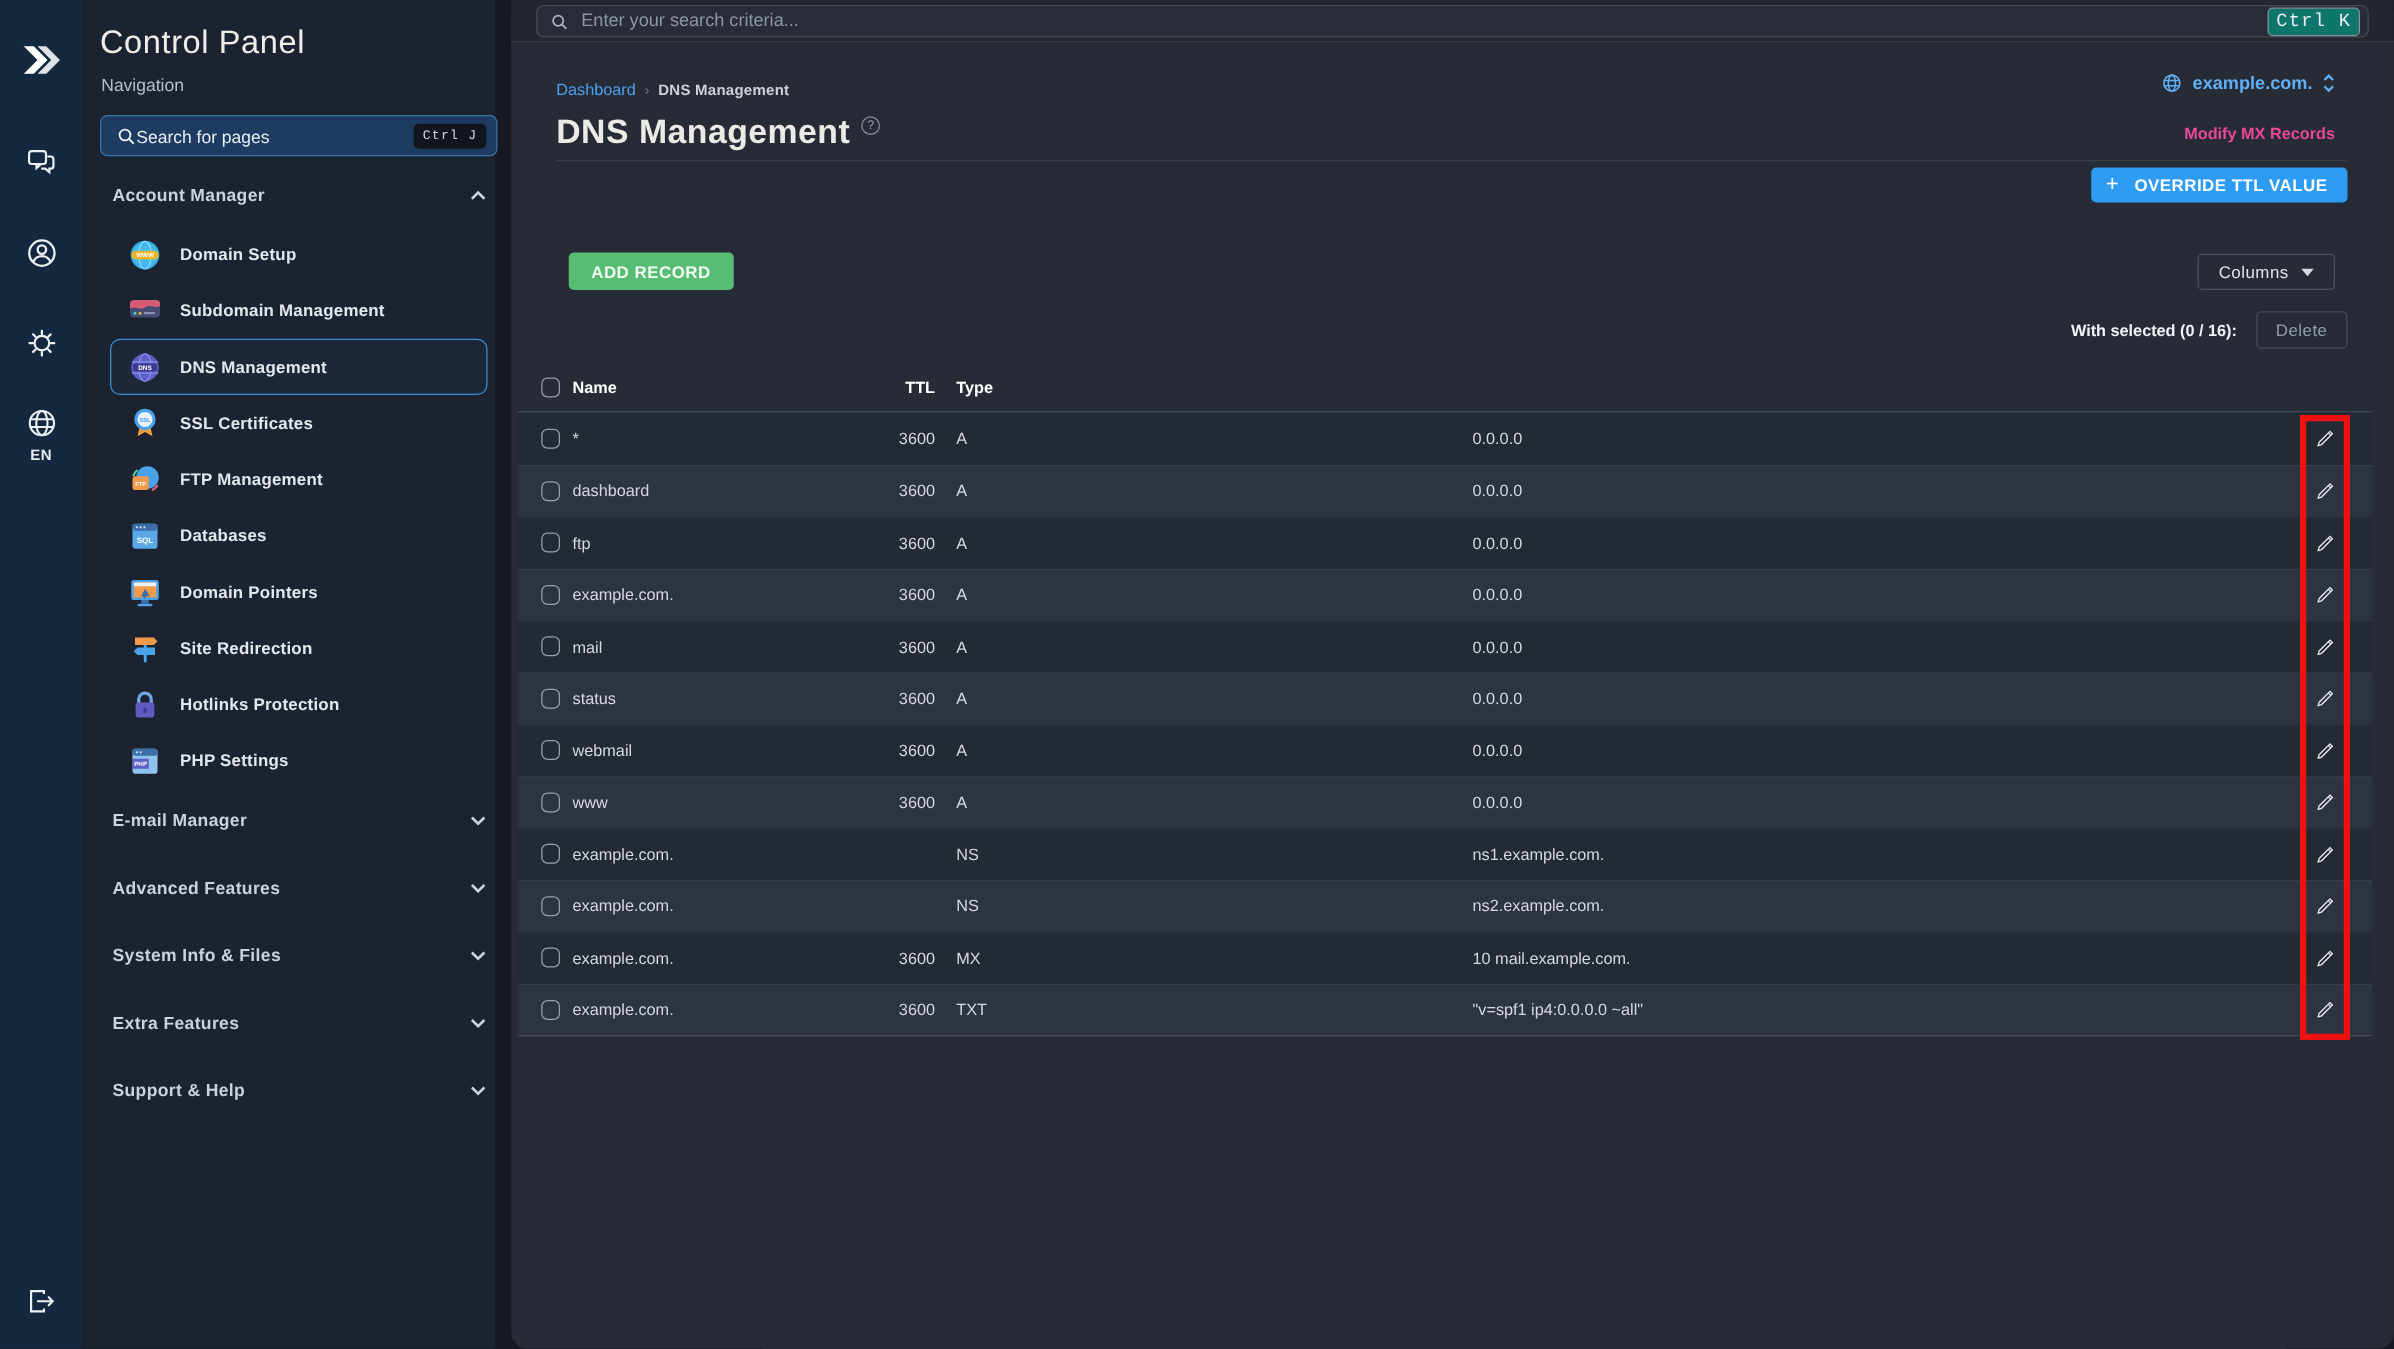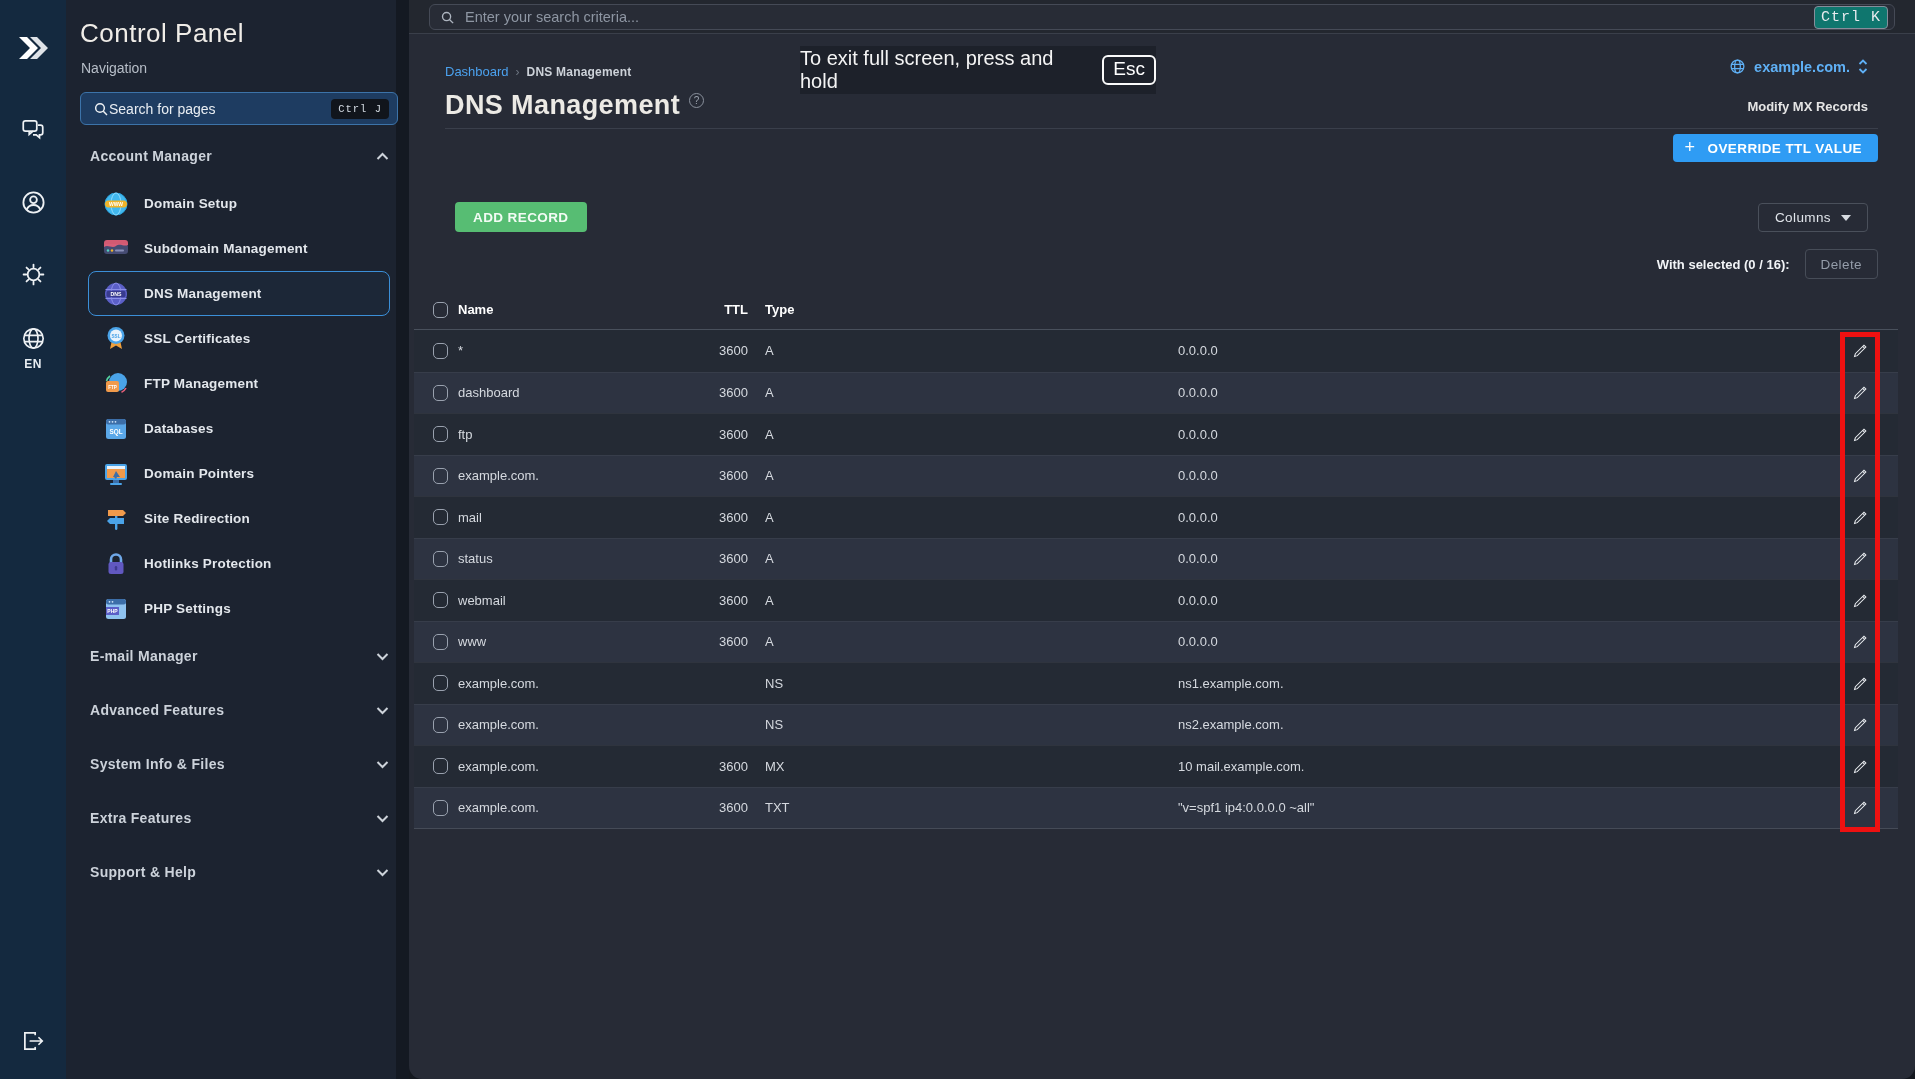--- a/index.html
+++ b/index.html
@@ -42,21 +42,21 @@
   .crumbs { position:absolute; left:36px; top:64px; font-size:13px; display:flex; align-items:center; gap:7px; }
   .crumbs .link { color:#4ba1ee; cursor:pointer; }
   .crumbs .sep { color:#6d7581; font-size:12px; }
   .crumbs .cur { color:#cdd2d9; font-weight:700; font-size:12px; letter-spacing:.2px; }
 
   .title-row { position:absolute; left:36px; top:90px; display:flex; align-items:flex-start; gap:9px; }
   .pg-title { font-size:27px; font-weight:600; color:#eceae5; letter-spacing:.4px; }
   .q-ic { margin-top:3px; width:15px; height:15px; border:1px solid #8a919d; border-radius:50%; color:#9aa1ac; font-size:10px; display:flex; align-items:center; justify-content:center; }
 
   .domain-sel { position:absolute; right:47px; top:58px; display:flex; align-items:center; gap:8px; color:#5fb0f5; font-size:14.5px; font-weight:700; cursor:pointer; }
-  .modify-link { position:absolute; right:47px; top:99px; color:#e5e5e5; font-size:13px; font-weight:700; cursor:pointer; }
+  .modify-link { position:absolute; right:47px; top:99px; color:#ec4899; font-size:13px; font-weight:700; cursor:pointer; }
   .divider { position:absolute; left:36px; right:37px; top:128px; height:1px; background:#3a3f4b; }
 
   .btn { display:flex; align-items:center; justify-content:center; border-radius:4px; font-weight:700; letter-spacing:.4px; cursor:pointer; }
   .btn-override { position:absolute; right:37px; top:134px; height:28px; padding:0 16px 0 12px; background:#2f9cf4; color:#fff; font-size:13.5px; }
   .btn-override .plus { font-size:18px; font-weight:400; margin-right:12px; margin-top:-2px; }
   .btn-add { position:absolute; left:46px; top:202px; height:30px; padding:0 18px; background:#57bd73; color:#f2fbf4; font-size:13.5px; }
   .btn-columns { position:absolute; right:47px; top:203px; height:29px; padding:0 16px; background:transparent; border:1px solid #4a505b; color:#e0e4ea; font-size:13.5px; font-weight:400; gap:10px; }
   .caret { width:0; height:0; border-left:5px solid transparent; border-right:5px solid transparent; border-top:6px solid #d7dbe1; }
 
   .withsel { position:absolute; right:37px; top:249px; display:flex; align-items:center; gap:15px; }
@@ -289,24 +289,20 @@
       <div class="topsearch">
         <svg width="15" height="15" viewBox="0 0 24 24" fill="none" stroke="#aeb5c0" stroke-width="2.2">
           <circle cx="10.5" cy="10.5" r="6.5"></circle>
             <path d="M15.5 15.5L21 21"></path>
         </svg>
         <span class="ph">Enter your search criteria...</span>
         <span class="kbd2">Ctrl K</span>
       </div>
     </div>
 
-    <div class="toast">
-      <span>To exit full screen, press and hold</span>
-      <span class="esckey">Esc</span>
-    </div>
 
     <div class="crumbs">
       <span class="link">Dashboard</span>
       <span class="sep">›</span>
       <span class="cur">DNS Management</span>
     </div>
 
     <div class="domain-sel">
       <svg width="17" height="17" viewBox="0 0 24 24" fill="none" stroke="#5fb0f5" stroke-width="1.8">
         <circle cx="12" cy="12" r="9"></circle>

